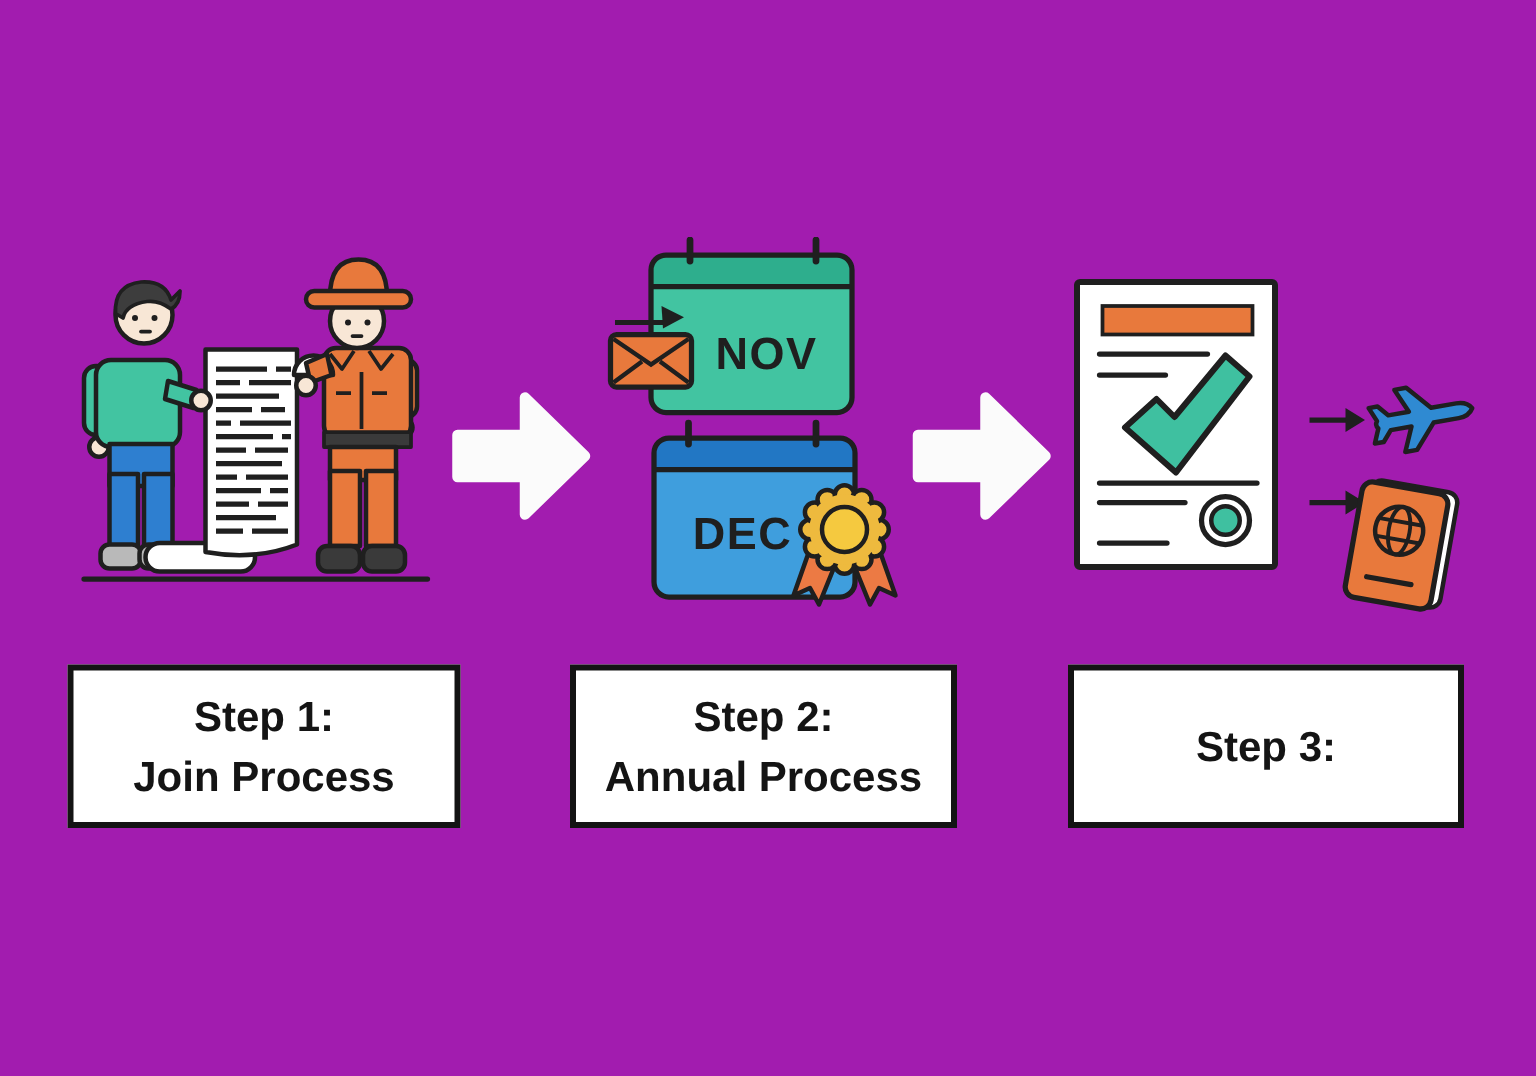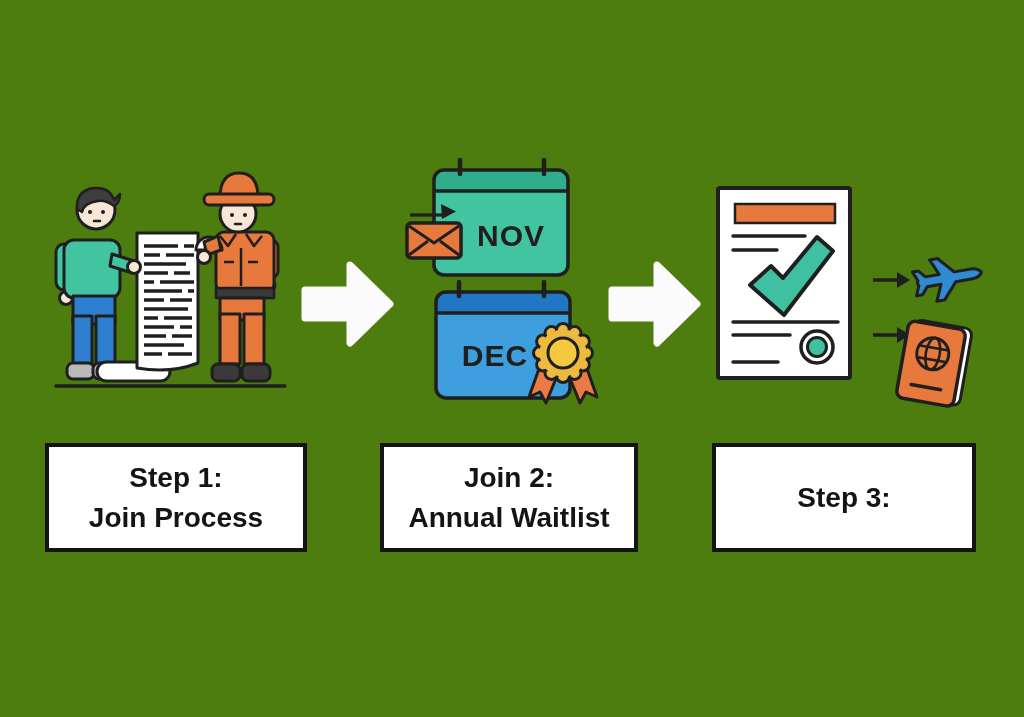--- a/index.html
+++ b/index.html
@@ -1,18 +1,18 @@
 <!DOCTYPE html>
 <html><head>
 <meta charset="utf-8">
 <style>
   html,body { margin:0; padding:0; }
   .canvas {
     position:relative; width:1024px; height:717px;
-    background:#4d7c0f; overflow:hidden;
+    background:#a21caf; overflow:hidden;
     font-family:"Liberation Sans", sans-serif;
   }
   .abs { position:absolute; }
   .label-box {
     position:absolute; background:#ffffff; border:4px solid #141414;
     display:flex; flex-direction:column; align-items:center; justify-content:center;
     text-align:center; color:#141414; font-weight:bold; font-size:28px; line-height:1.4;
   }
   svg { display:block; }
   svg text { font-family:"Liberation Sans", sans-serif; font-weight:bold; }
@@ -205,21 +205,21 @@
       <line x1="-18" y1="24" x2="12" y2="24" stroke="#1f1f1f" stroke-width="3.5" stroke-linecap="round"></line>
     </g>
   </svg>
 
   <div class="label-box" style="left:45px;top:443px;width:254px;height:101px">
     <div>Step 1:</div>
     <div>Join Process</div>
   </div>
 
   <div class="label-box" style="left:380px;top:443px;width:250px;height:101px">
-    <div>Join 2:</div>
-    <div>Annual Waitlist</div>
+    <div>Step 2:</div>
+    <div>Annual Process</div>
   </div>
 
   <div class="label-box" style="left:712px;top:443px;width:256px;height:101px">
     <div>Step 3:</div>
   </div>
 
 </div>
 
 </body></html>

